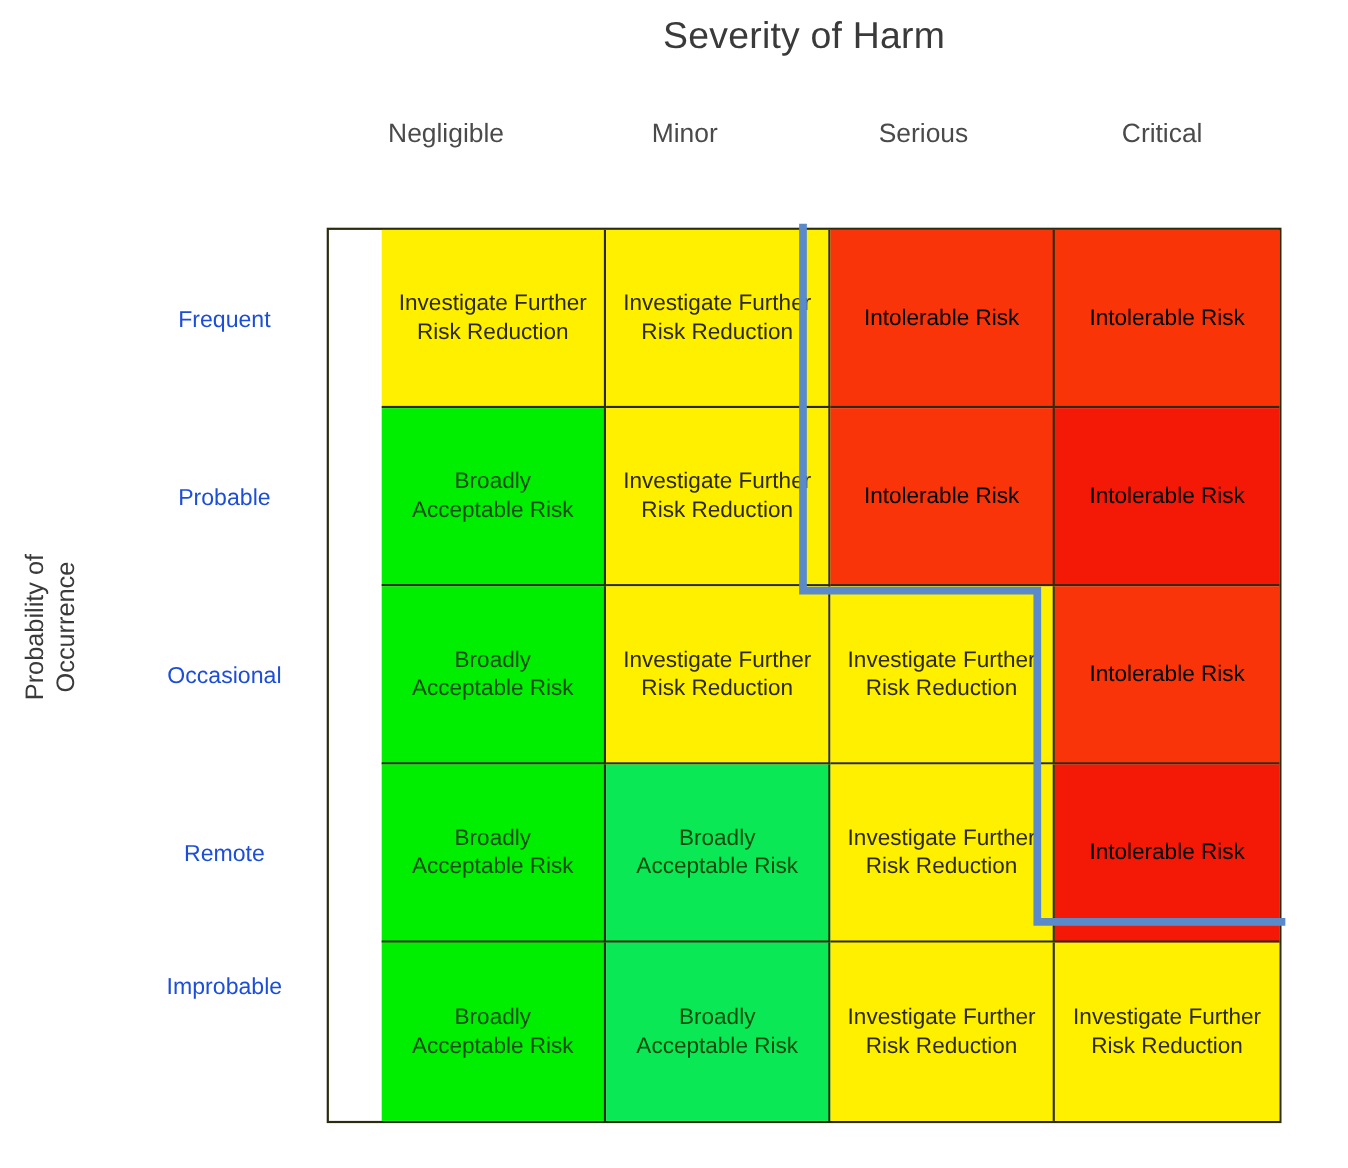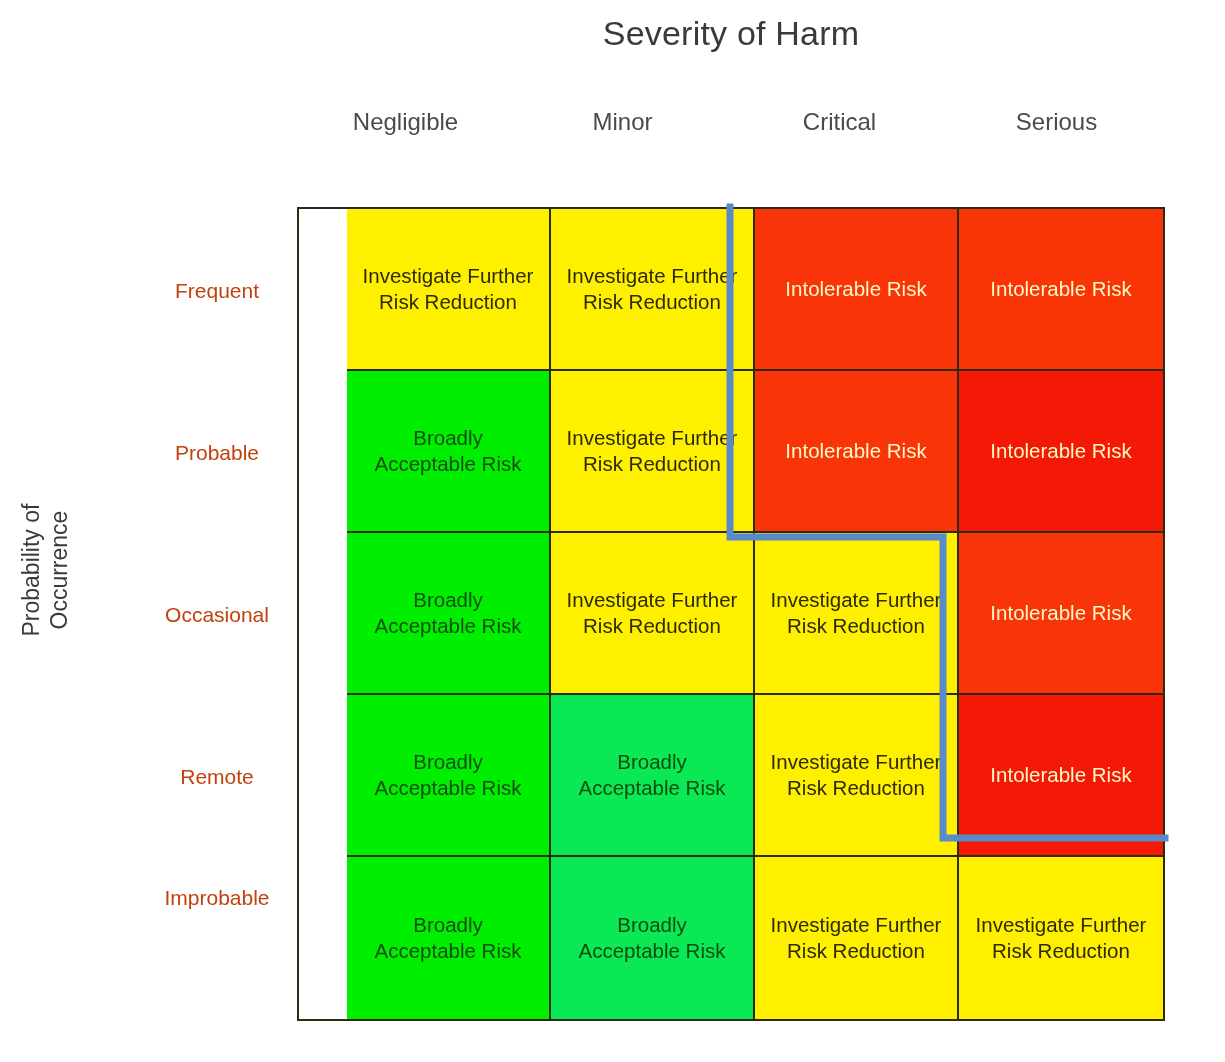--- a/index.html
+++ b/index.html
@@ -66,25 +66,25 @@
   
   #row-labels {
     position: absolute;
     left: 120px;
     top: 207px;
     width: 168px;
     height: 814px;
   }
   #row-labels .row-label {
     position: absolute;
-    left: 13px;
+    left: 0;
     width: 168px;
     text-align: center;
     font-size: 21px;
-    color: #c2410c;
+    color: #1d4ed8;
     white-space: nowrap;
     transform: translateY(-50%);
   }
 
   
   #risk-matrix-grid {
     position: absolute;
     left: 297px;
     top: 207px;
     width: 868px;
@@ -112,42 +112,42 @@
   .cell-text {
     text-align: center;
     font-size: 20.5px;
     line-height: 1.28;
     padding: 0 4px;
     white-space: pre-line;
     font-family: "Liberation Sans", sans-serif;
   }
   .cell-text.dark-green-text { color: #0e4d0e; }
   .cell-text.dark-olive-text { color: #2d2a08; }
-  .cell-text.dark-red-text   { color: #fef9c3; }
+  .cell-text.dark-red-text   { color: #000000; }
 
   
   #alarp-boundary {
     position: absolute;
     left: 0;
     top: 0;
     width: 1225px;
     height: 1062px;
     pointer-events: none;
   }
 </style>
 </head>
 <body>
 
 <div id="severity-axis-title">Severity of Harm</div>
 
 <div id="column-headers">
   <div class="col-header">Negligible</div>
   <div class="col-header">Minor</div>
+  <div class="col-header">Serious</div>
   <div class="col-header">Critical</div>
-  <div class="col-header">Serious</div>
 </div>
 
 <div id="probability-axis-title">
   <span class="ln">Probability of</span>
   <span class="ln">Occurrence</span>
 </div>
 
 <div id="row-labels">
   <div class="row-label" style="top:84px;">Frequent</div>
   <div class="row-label" style="top:246px;">Probable</div>

